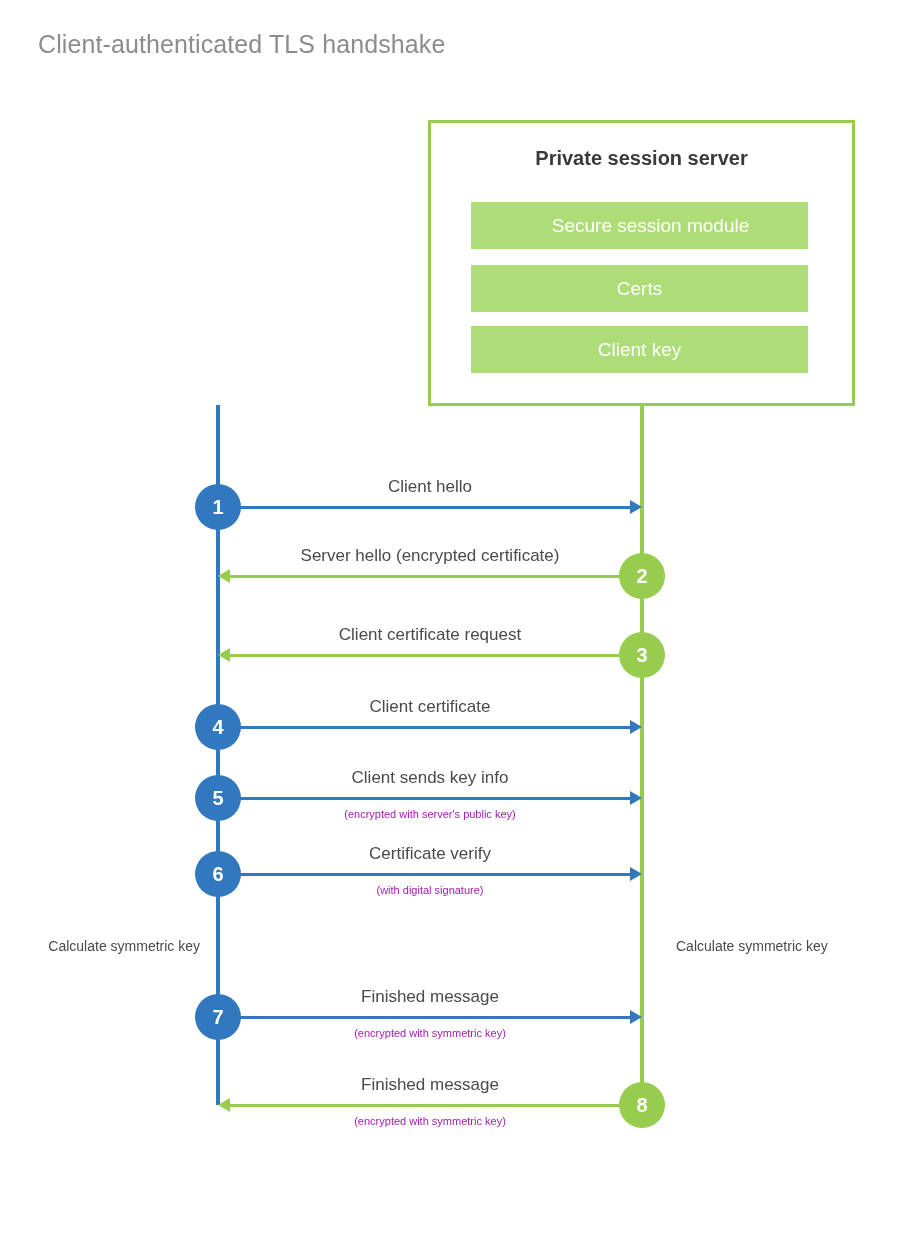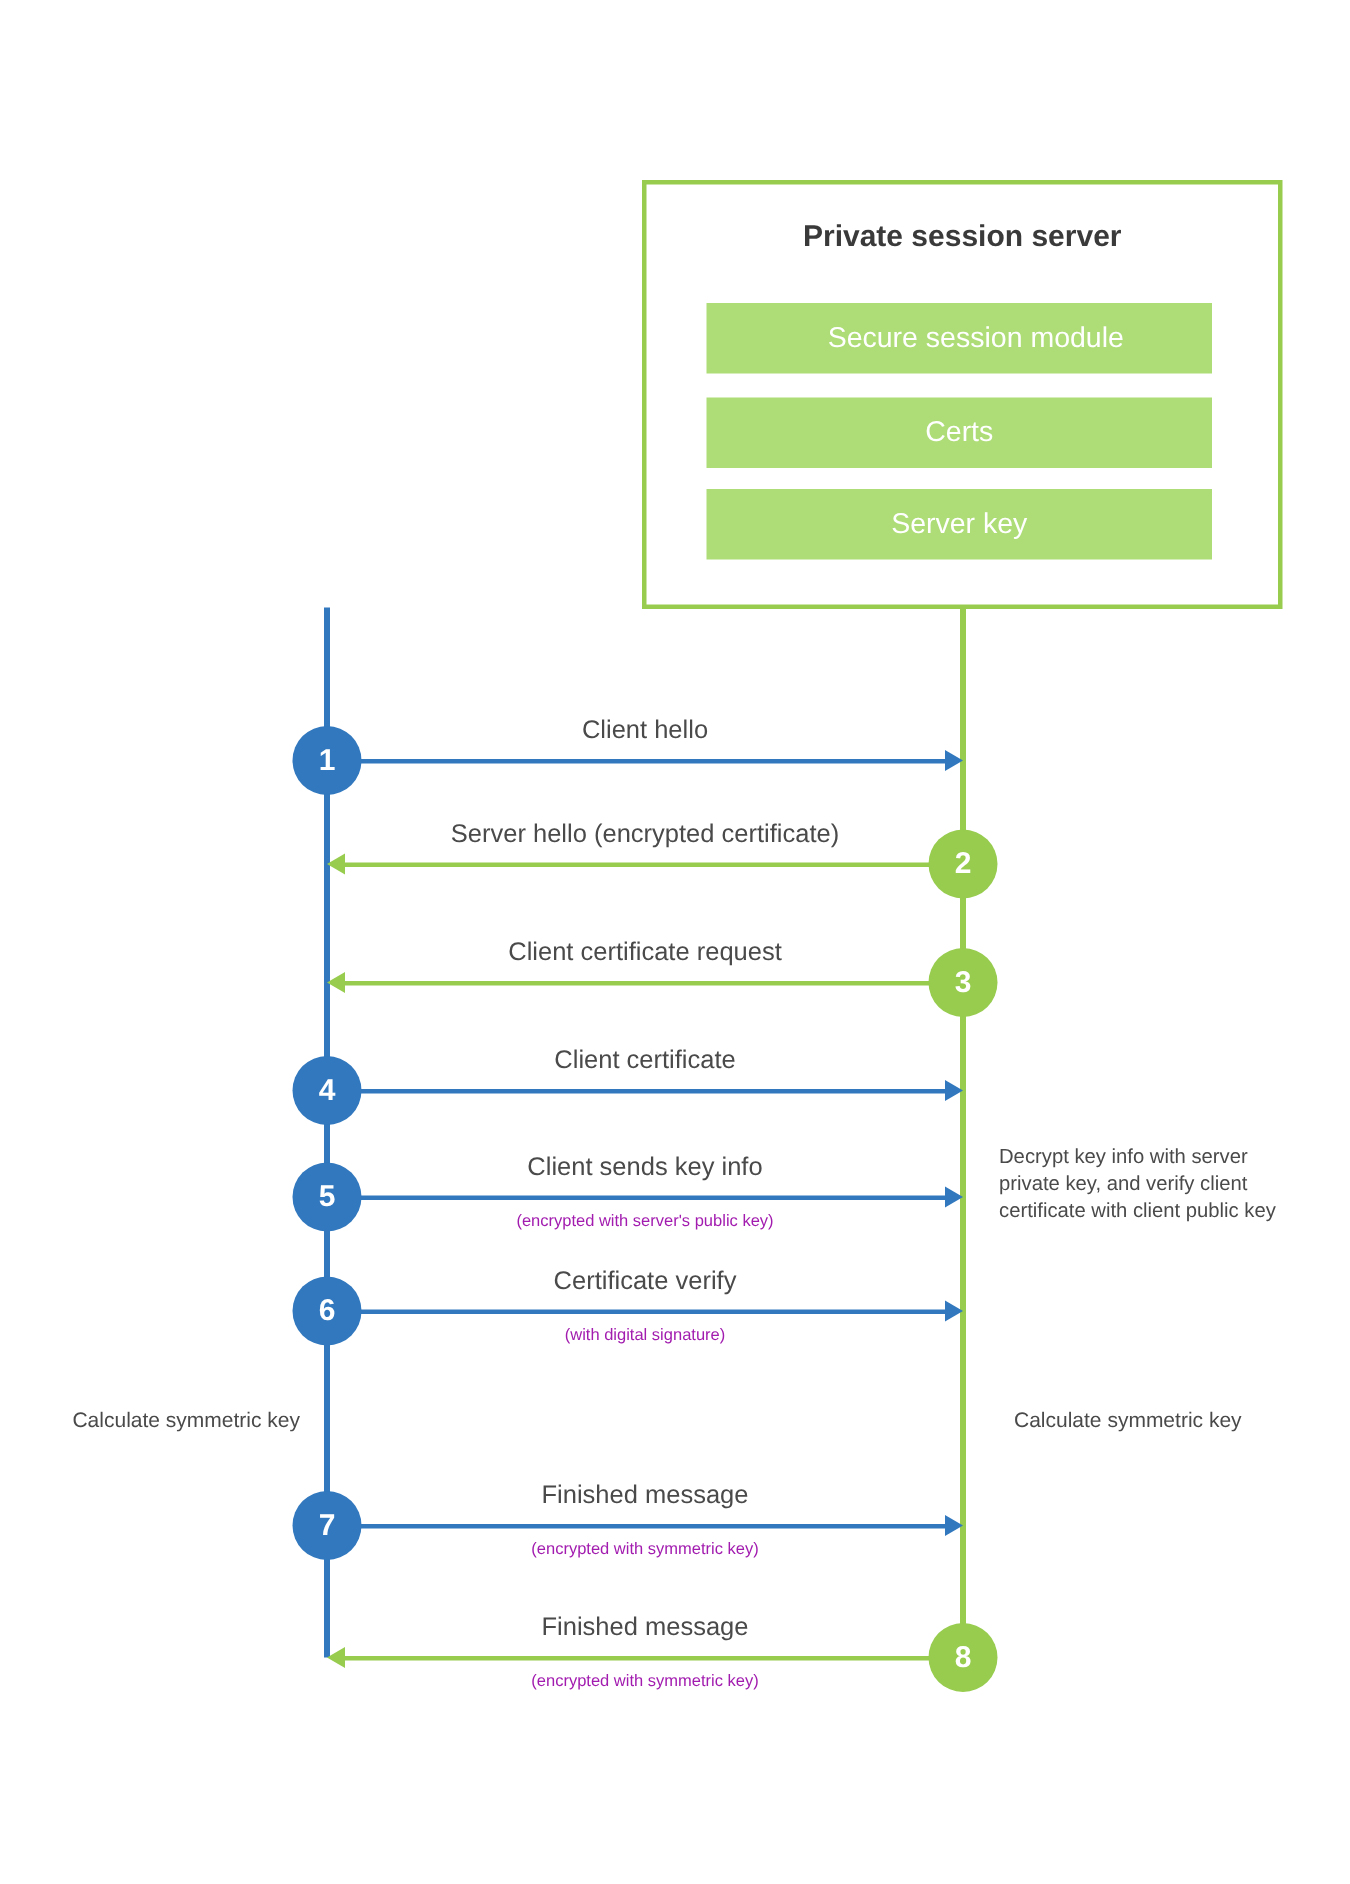--- a/index.html
+++ b/index.html
@@ -222,27 +222,28 @@
     text-align: left;
     font-size: 14px;
     line-height: 19px;
   }
 </style>
 </head>
 <body>
 
 <div id="page">
 
+  <div id="diagram-title">Client-authenticated TLS handshake</div>
 
 
   <div id="server-box" class="party-box">
     <div class="party-title">Private session server</div>
     <div id="server-bar-0" class="server-bar">Secure session module</div>
     <div id="server-bar-1" class="server-bar">Certs</div>
-    <div id="server-bar-2" class="server-bar">Server key</div>
+    <div id="server-bar-2" class="server-bar">Client key</div>
   </div>
 
   <div id="client-lifeline" class="lifeline"></div>
   <div id="server-lifeline" class="lifeline"></div>
 
   <div id="messages-layer">
       <div class="msg" style="top: 507px;">
         <div class="msg-line to-server" style="left: 218px; width: 414px;"></div>
         <div class="arrowhead right"></div>
         <div class="step-circle client-side">1</div>
@@ -289,17 +290,16 @@
       </div>
       <div class="msg" style="top: 1105px;">
         <div class="msg-line to-client" style="left: 228px; width: 414px;"></div>
         <div class="arrowhead left"></div>
         <div class="step-circle server-side">8</div>
         <div class="msg-label">Finished message</div>
         <div class="msg-sublabel">(encrypted with symmetric key)</div>
       </div>
     </div>
 
-  <div id="note-server-decrypt" class="side-note">Decrypt key info with server private key, and verify client certificate with client public key</div>
   <div id="note-client-symkey" class="side-note">Calculate symmetric key</div>
   <div id="note-server-symkey" class="side-note">Calculate symmetric key</div>
 
 </div>
 
 </body></html>

